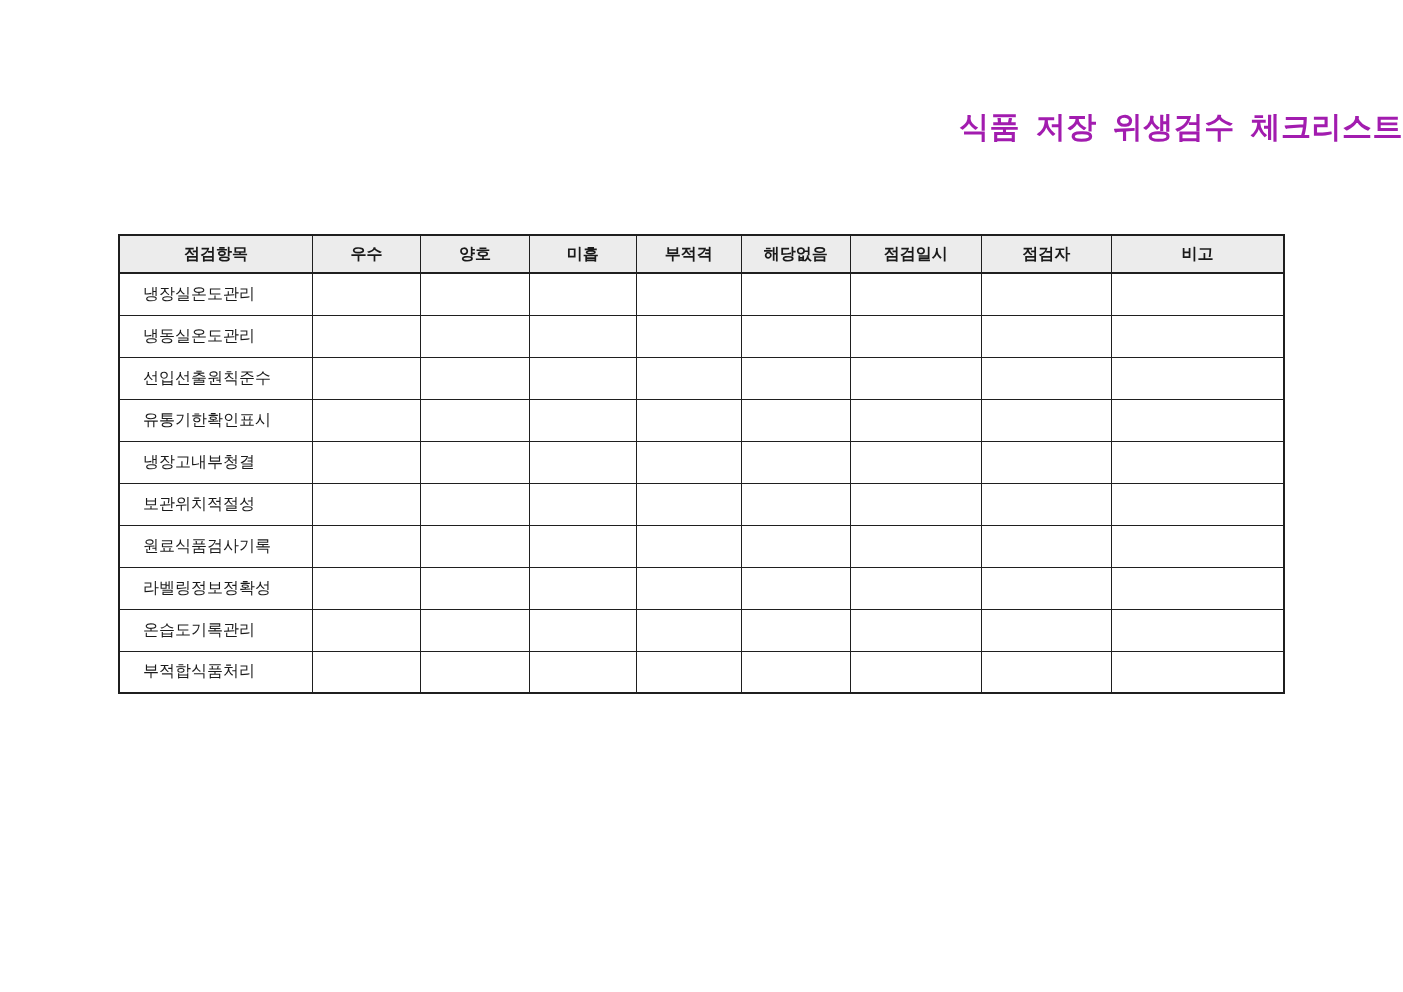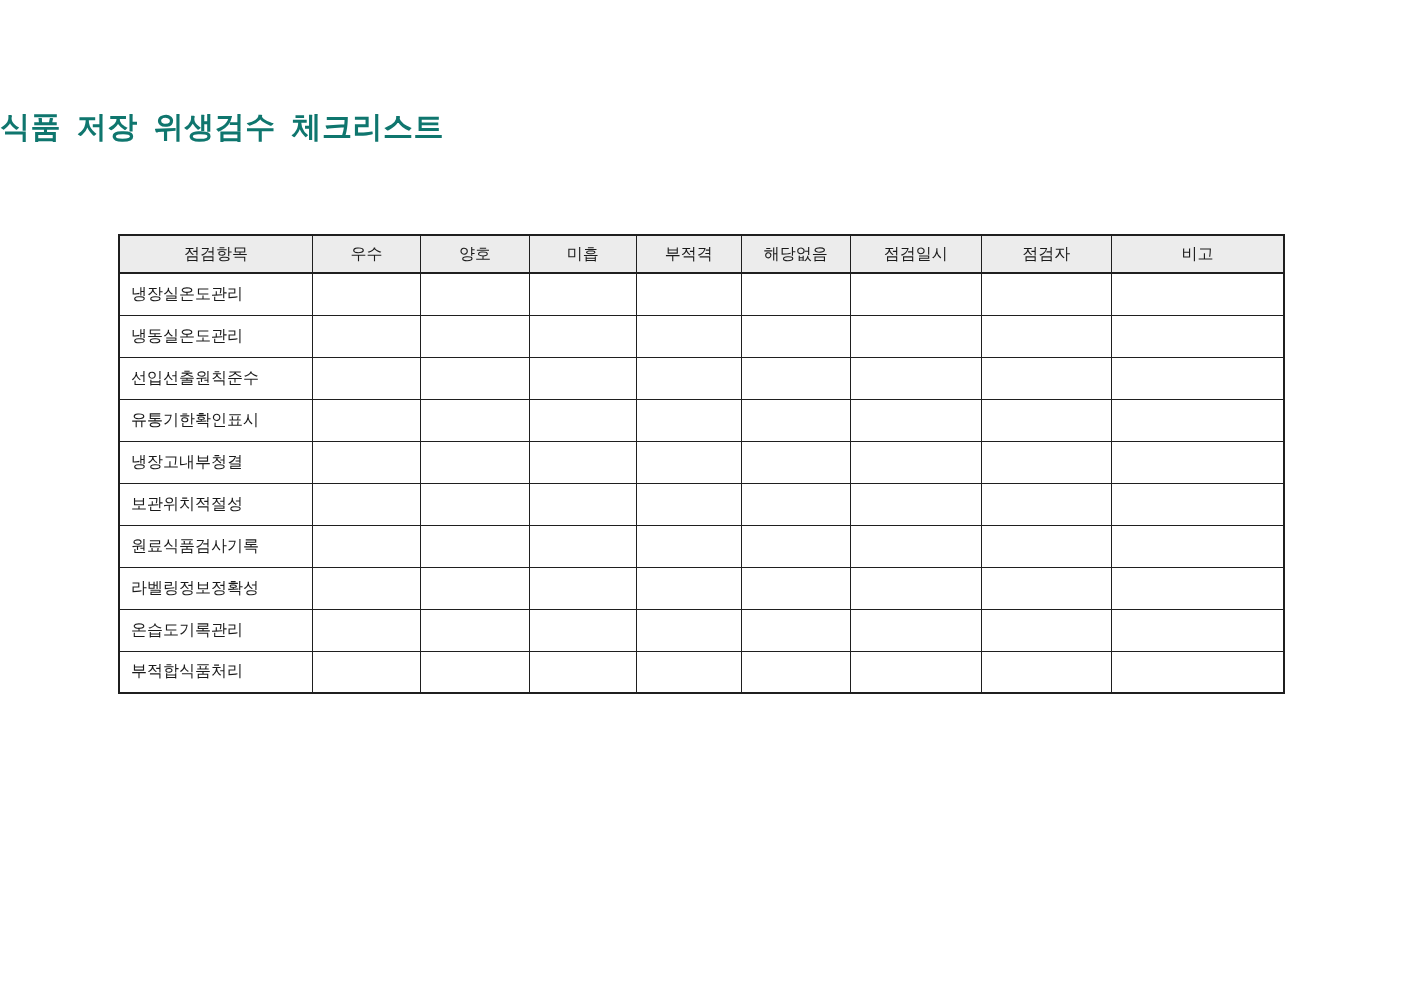--- a/index.html
+++ b/index.html
@@ -10,57 +10,57 @@
     position: relative;
     font-family: "Liberation Sans", "DejaVu Sans", sans-serif;
     color: #1a1a1a;
     overflow: hidden;
   }
   .doc-title {
     position: absolute;
     top: 107px;
     left: 0;
     width: 100%;
-    text-align: left;
+    text-align: right;
     font-size: 30px;
     font-weight: bold;
     letter-spacing: 0.5px;
     word-spacing: 7px;
-    color: #0f766e;
+    color: #a21caf;
   }
   table.checklist {
     position: absolute;
     top: 234px;
     left: 118px;
     width: 1167px;
     border-collapse: collapse;
     table-layout: fixed;
     border: 2px solid #1f1f1f;
   }
   table.checklist th {
     background: #ececec;
     border: 1px solid #1f1f1f;
     border-bottom: 2px solid #1f1f1f;
     height: 38px;
     font-size: 16px;
-    font-weight: normal;
+    font-weight: bold;
     text-align: center;
     vertical-align: middle;
     color: #1a1a1a;
   }
   table.checklist td {
     border: 1px solid #1f1f1f;
     height: 42px;
     font-size: 16px;
     vertical-align: middle;
     background: #ffffff;
   }
   table.checklist td.row-label {
     text-align: left;
-    padding-left: 11px;
+    padding-left: 23px;
   }
   col.c-item      { width: 16.6%; }
   col.c-excellent { width: 9.3%; }
   col.c-good      { width: 9.3%; }
   col.c-poor      { width: 9.2%; }
   col.c-fail      { width: 9.0%; }
   col.c-na        { width: 9.4%; }
   col.c-date      { width: 11.2%; }
   col.c-inspector { width: 11.2%; }
   col.c-remarks   { width: 14.8%; }

